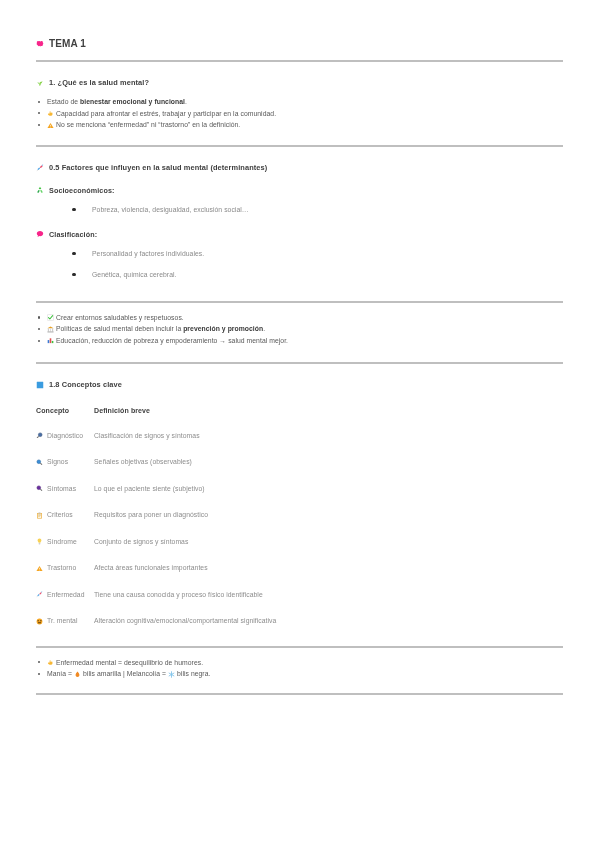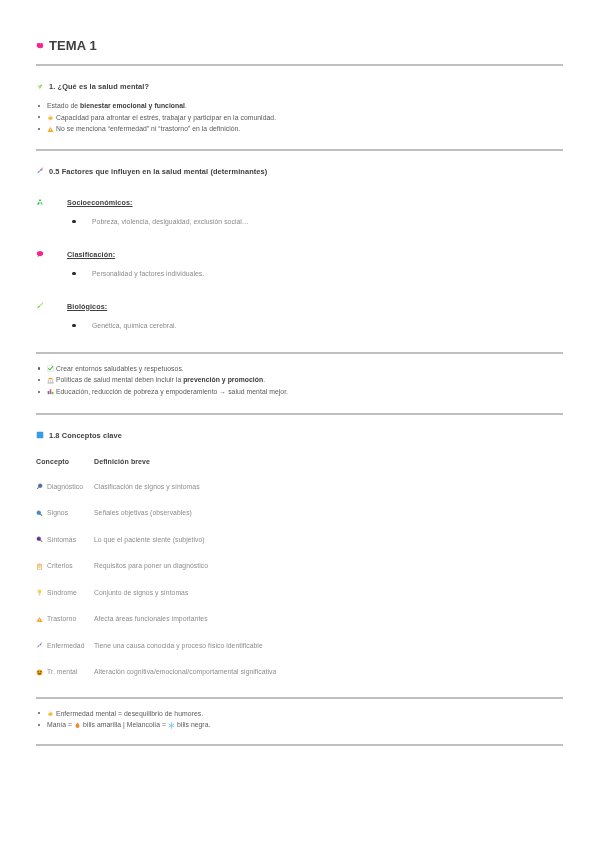--- a/index.html
+++ b/index.html
@@ -21,52 +21,51 @@
     position: relative;
     box-sizing: border-box;
     padding: 0 36px;
     background: #ffffff;
   }
   .doc-title {
     display: flex;
     align-items: center;
     gap: 5px;
     margin-top: 38px;
-    font-size: 13px;
+    font-size: 10px;
     font-weight: bold;
     color: #404040;
     letter-spacing: .1px;
     text-align: right;
   }
   hr.sep {
     border: 0;
     height: 2px;
     background: #bfbfbf;
     margin: 11px 0 0 0;
   }
   .h2 {
     display: flex;
-    align-items: flex-start;
+    align-items: flex-end;
     gap: 5px;
     font-size: 7.4px;
     font-weight: bold;
     color: #404040;
     margin-top: 16px;
     letter-spacing: .1px;
   }
   .h3 {
     display: flex;
     align-items: center;
-    gap: 23px;
+    gap: 5px;
     font-size: 7.2px;
     font-weight: bold;
     color: #404040;
-    margin-top: 22px;
+    margin-top: 14px;
     letter-spacing: .1px;
-    text-decoration: underline;
   }
   ul.bullets {
     list-style: none;
     margin: 9px 0 0 0;
     padding: 0;
   }
   ul.bullets > li {
     position: relative;
     padding-left: 11px;
     font-size: 6.8px;
@@ -214,31 +213,20 @@
       <svg width="8" height="8" viewBox="0 0 16 16">
           <path d="M8 2C4.4 2 1.6 4.2 1.6 7c0 1.7 1 3.2 2.6 4.1-.2.9-.7 1.9-1.5 2.7 1.6-.2 3-.9 3.9-1.6.4.1.9.1 1.4.1 3.6 0 6.4-2.2 6.4-5.3S11.6 2 8 2z" fill="#f7258a"></path>
         </svg>
     </span>
     <span>Clasificación:</span>
   </div>
   <ul class="sub">
     <li>Personalidad y factores individuales.</li>
   </ul>
 
-  <div class="h3">
-    <span class="ico">
-      <svg width="8" height="8" viewBox="0 0 16 16">
-          <path d="M1 15l2.6-2.6-1-1L1 15z" fill="#c7c7c7"></path>
-          <rect x="3" y="8.3" width="5.2" height="2.6" rx=".4" transform="rotate(-45 5.6 9.6)" fill="#7ed321"></rect>
-          <rect x="7.6" y="4" width="5.6" height="2.8" rx=".5" transform="rotate(-45 10.4 5.4)" fill="#b8e986"></rect>
-          <rect x="11.6" y="1.4" width="3" height="1.5" rx=".5" transform="rotate(-45 13.1 2.2)" fill="#7ed321"></rect>
-        </svg>
-    </span>
-    <span>Biológicos:</span>
-  </div>
   <ul class="sub">
     <li>Genética, química cerebral.</li>
   </ul>
 
   <hr class="sep" style="margin-top:20px">
 
   <ul class="bullets">
     <li><span class="ico inline-ico"><svg width="7" height="7" viewBox="0 0 16 16">
             <rect x="1" y="1" width="14" height="14" rx="1.5" fill="#fff" stroke="#cfcfcf" stroke-width="1"></rect>
             <path d="M3.5 8.2 6.5 11.4 12.8 3.6" stroke="#3ec13e" stroke-width="2.4" fill="none" stroke-linecap="round" stroke-linejoin="round"></path>

